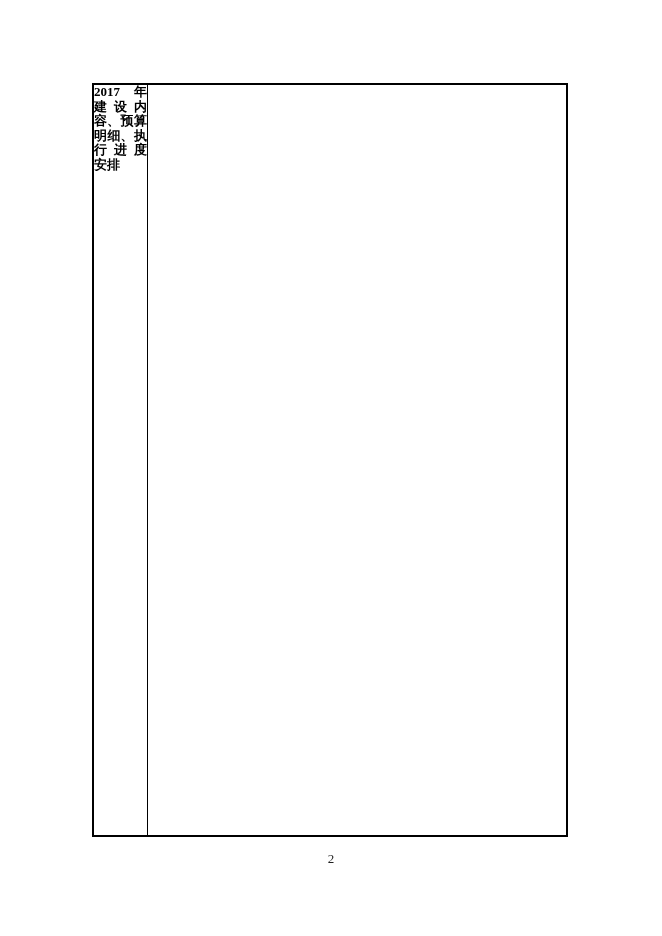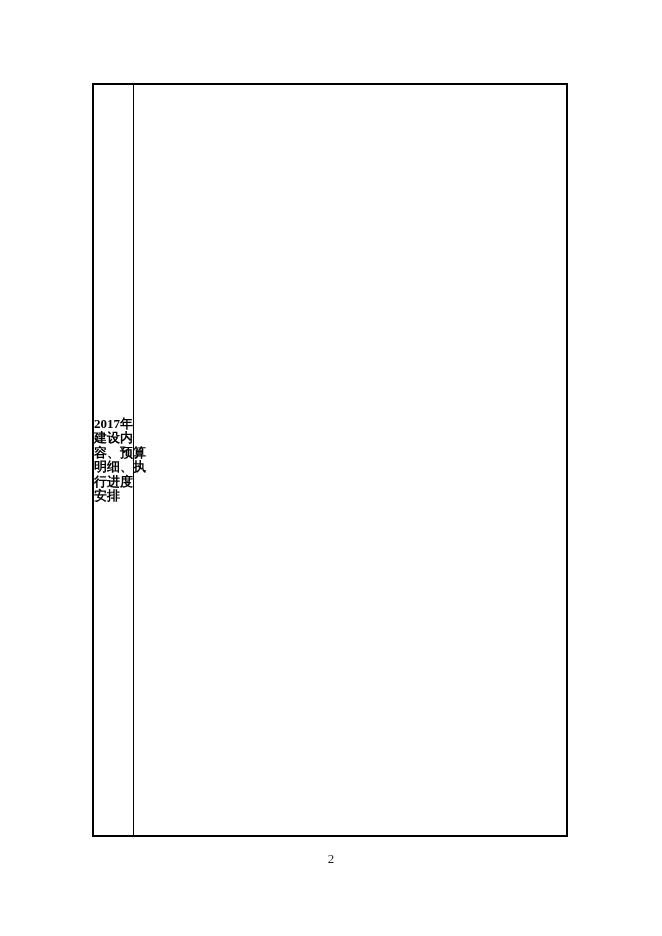--- a/index.html
+++ b/index.html
@@ -16,25 +16,25 @@
     left: 92px;
     top: 83px;
     width: 476px;
     height: 754px;
     box-sizing: border-box;
     border: 2px solid #000000;
     display: flex;
     background: #ffffff;
   }
   .label-cell {
-    width: 40px;
+    width: 54px;
     box-sizing: border-box;
     border-right: 1px solid #000000;
     display: flex;
-    align-items: center;
+    align-items: flex-start;
   }
   .label-block {
     width: 100%;
     color: #000000;
   }
   .label-line {
     display: flex;
     justify-content: space-between;
     font-size: 13px;
     line-height: 14.5px;

